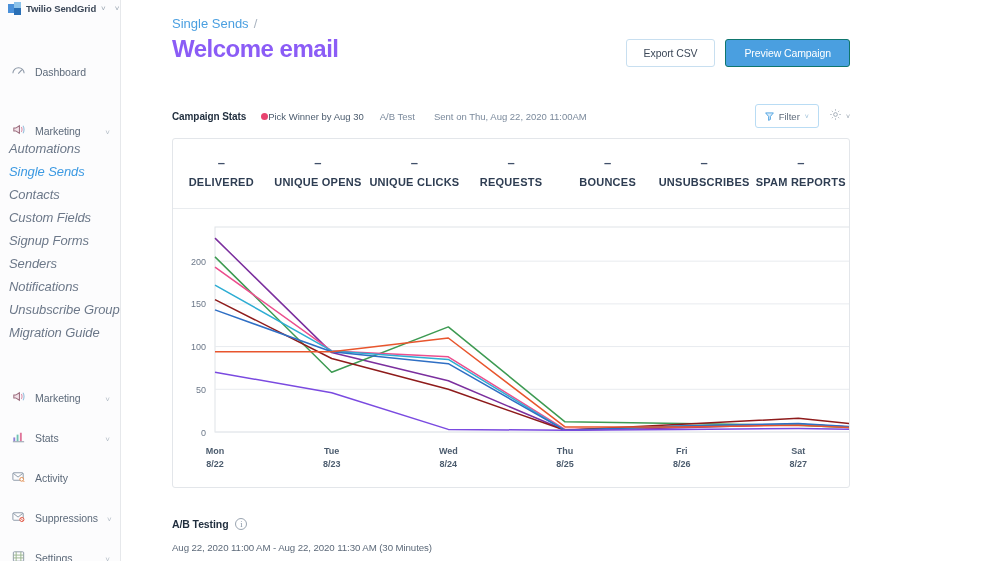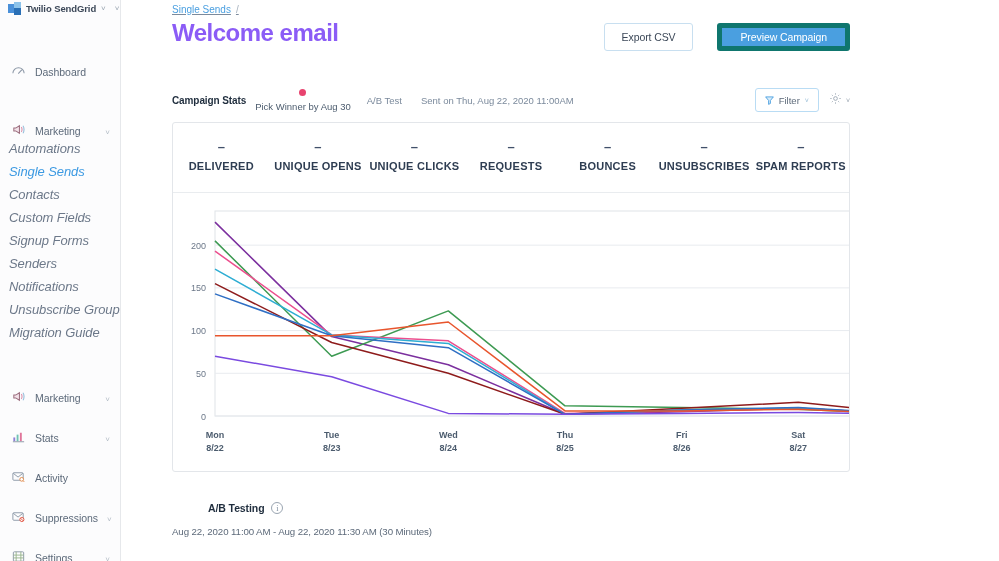--- a/index.html
+++ b/index.html
@@ -63,42 +63,42 @@
   .subnav-item.active { color: #3d9ae2; }
 
   
   .main {
     flex: 1 1 auto; height: 561px;
     background: #ffffff;
     position: relative;
     overflow: hidden;
     padding: 0 58px 0 51px;
   }
-  .breadcrumb { padding-top: 4px; font-size: 10px; color: #7b8a9c; text-decoration: underline; }
+  .breadcrumb { padding-top: 16px; font-size: 13px; color: #7b8a9c; }
   .breadcrumb .bc-link { color: #4a9fe0; cursor: pointer; }
   .breadcrumb .bc-sep { color: #aab4c0; margin-left: 5px; }
 
   .title-row { display: flex; align-items: flex-start; margin-top: 4px; }
   .page-title {
     font-size: 24px; font-weight: bold; color: #8b5cf6;
     letter-spacing: -0.5px; line-height: 1.15;
   }
-  .head-actions { margin-left: auto; display: flex; gap: 24px; padding-top: 4px; }
+  .head-actions { margin-left: auto; display: flex; gap: 10px; padding-top: 4px; }
   .btn {
     height: 28px; border-radius: 3px;
     font-size: 10.5px; display: flex; align-items: center; justify-content: center;
     cursor: pointer; white-space: nowrap; letter-spacing: -0.1px;
   }
   .btn-secondary { background: #fff; border: 1px solid #c8dff0; color: #3c4858; padding: 0 17px; }
-  .btn-primary { background: #4a9fe0; border: 5px solid #0f766e; color: #fff; padding: 0 18px; }
+  .btn-primary { background: #4a9fe0; border: 1px solid #0f766e; color: #fff; padding: 0 18px; }
 
   
   .meta-row { display: flex; align-items: center; margin-top: 37px; gap: 0; text-align: right; }
   .meta-title { font-size: 10px; font-weight: bold; color: #1f2d3d; letter-spacing: -0.1px; }
-  .meta-pick { display: flex; align-items: center; gap: 5px; margin-left: 9px; flex-direction: column; }
+  .meta-pick { display: flex; align-items: center; margin-left: 15px; }
   .dot { width: 7px; height: 7px; border-radius: 50%; background: #e8436f; flex: 0 0 7px; }
   .meta-pick-text { font-size: 9.5px; color: #4c5c6e; }
   .meta-ab { font-size: 9.5px; color: #7b8a9c; margin-left: 16px; }
   .meta-sent { font-size: 9.5px; color: #7b8a9c; margin-left: 19px; }
   .meta-right { margin-left: auto; display: flex; align-items: center; gap: 10px; }
   .filter-btn {
     display: flex; align-items: center; gap: 5px;
     height: 24px; padding: 0 9px;
     border: 1px solid #b9dcf4; border-radius: 3px;
     background: #fff; cursor: pointer;
@@ -134,21 +134,21 @@
     letter-spacing: 0.25px; white-space: nowrap;
   }
 
   
   .chart-area { position: relative; height: 279px; }
   .chart-svg { display: block; }
 
   
   .abtest { margin-top: 30px; }
   .abtest-head { display: flex; align-items: center; gap: 7px; }
-  .abtest-title { font-size: 10.5px; font-weight: bold; color: #1f2d3d; letter-spacing: -0.1px; margin-left: 36px; }
+  .abtest-title { font-size: 10.5px; font-weight: bold; color: #1f2d3d; letter-spacing: -0.1px; }
   .info-icon {
     width: 12px; height: 12px; border-radius: 50%;
     border: 1px solid #9aa5b1; color: #7b8a9c;
     font-size: 8px; display: flex; align-items: center; justify-content: center;
     font-family: "Liberation Serif", serif; cursor: pointer;
   }
   .abtest-sub { font-size: 9.7px; color: #5d6a7a; margin-top: 12px; letter-spacing: -0.1px; }
 </style>
 </head>
 <body>

